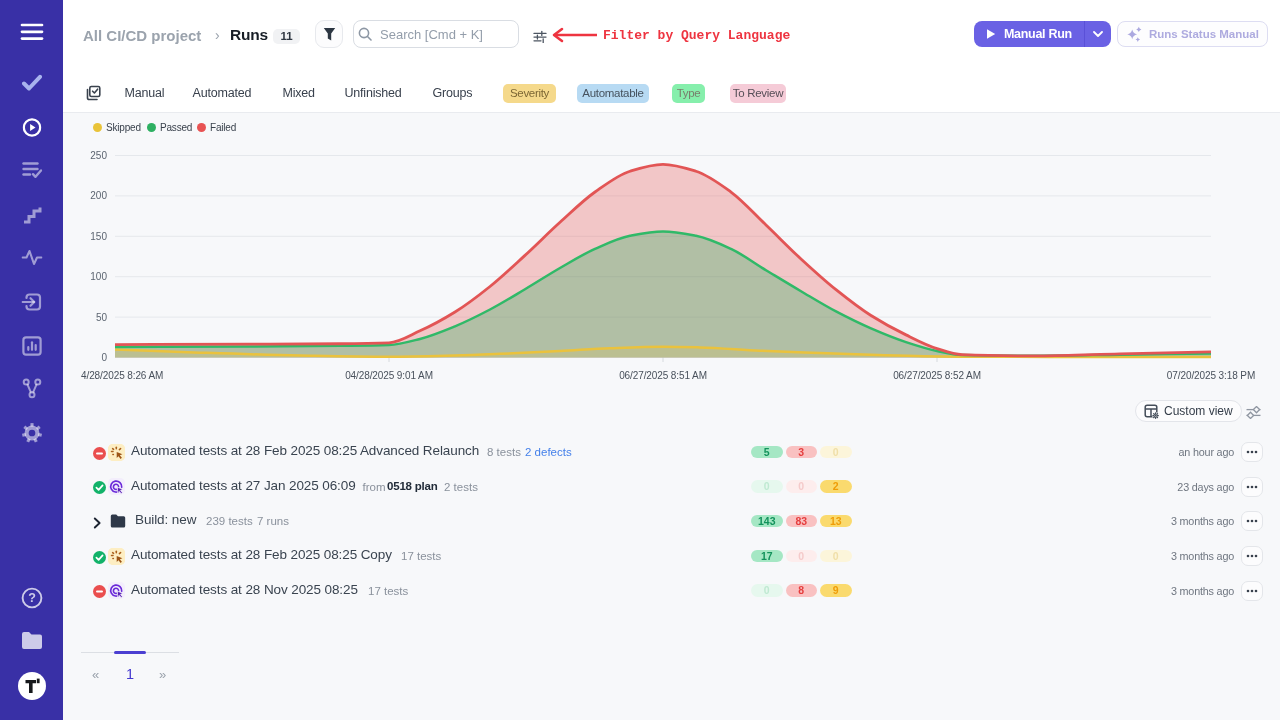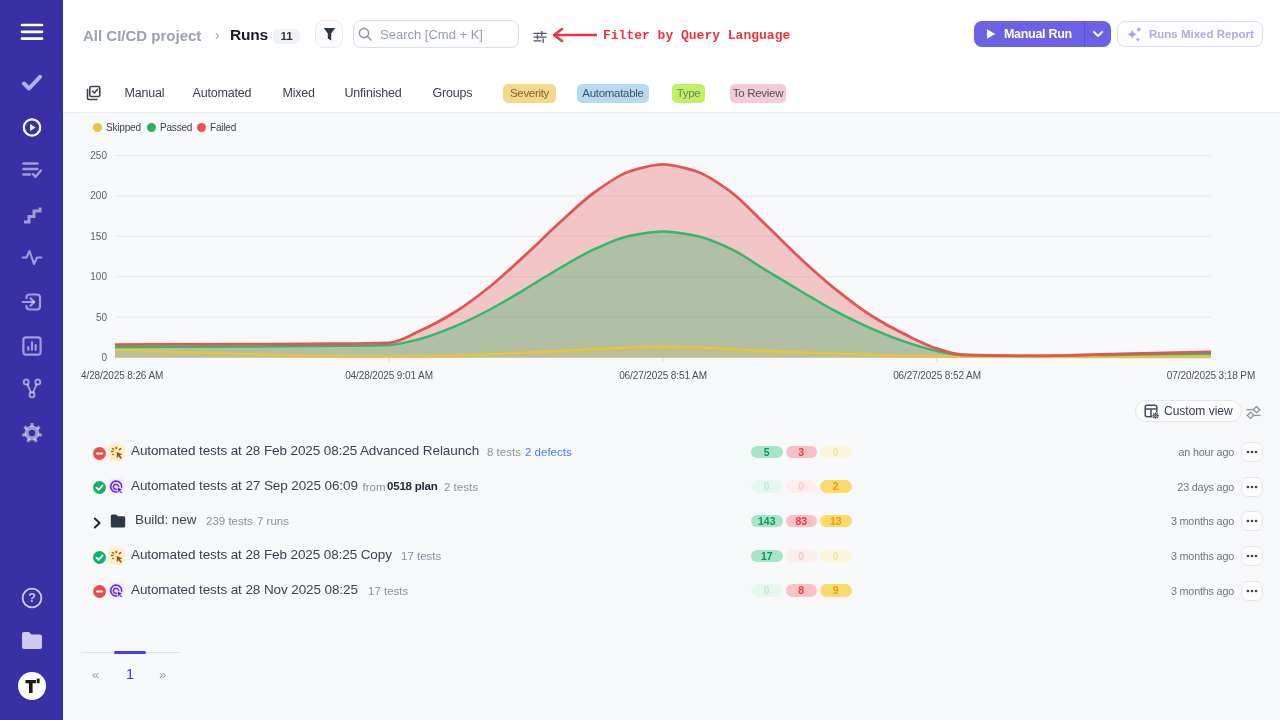--- a/index.html
+++ b/index.html
@@ -26,21 +26,21 @@
 #manual-run .main { display:flex; align-items:center; padding:0 12px; font-size:12.5px; font-weight:700; height:26px; letter-spacing:-0.3px; }
 #manual-run .split { width:27px; height:26px; border-left:1px solid #5a50d8; display:flex; align-items:center; justify-content:center; }
 #report-btn { position:absolute; left:1054px; white-space:nowrap; top:21px; height:26px; border:1px solid #ddddf2; border-radius:8px; background:#fdfdfe; color:#aeabdf; font-size:11.5px; font-weight:700; display:flex; align-items:center; padding:0 8px 0 9px; }
 #report-btn svg { margin-right:6px; }
 
 
 .tabx { position:absolute; top:86px; font-size:12.5px; color:#39414d; letter-spacing:-0.2px; }
 .pill { font-size:11.5px; font-weight:400; height:19px; line-height:19px; border-radius:5px; letter-spacing:-0.3px; text-align:center; }
 #p-sev { position:absolute; left:440px; top:84px; width:53px; background:#f5d98b; color:#7c6735; }
 #p-auto { position:absolute; left:514px; top:84px; width:72px; background:#b7daf3; color:#46525e; }
-#p-type { position:absolute; left:609px; top:84px; width:33px; background:#bef264; color:#787d6c; }
+#p-type { position:absolute; left:609px; top:84px; width:33px; background:#86efac; color:#787d6c; }
 #p-rev { position:absolute; left:667px; top:84px; width:56px; background:#f5cbd7; color:#564e57; }
 
 
 .leg { position:absolute; top:122px; display:flex; align-items:center; font-size:10px; letter-spacing:-0.2px; color:#3a424d; }
 .leg i { width:9.5px; height:9.5px; border-radius:50%; display:inline-block; margin-right:4px; }
 
 
 .row { position:absolute; left:0; width:1280px; height:26px; }
 .title { font-size:13.5px; color:#3a4450; letter-spacing:-0.1px; }
 .meta { font-size:11.5px; color:#8a919c; }
@@ -193,21 +193,21 @@
       </div>
     </div>
   <div id="report-btn">
       <svg width="16" height="17" viewBox="0 0 16 17">
         <g fill="#aca9e0">
           <path d="M5.2,3.4000000000000004 Q6.082,7.418000000000001 10.100000000000001,8.3 Q6.082,9.182 5.2,13.200000000000001 Q4.3180000000000005,9.182 0.2999999999999998,8.3 Q4.3180000000000005,7.418000000000001 5.2,3.4000000000000004 Z"></path>
           <path d="M11.8,0.7999999999999998 Q12.268,2.932 14.4,3.4 Q12.268,3.868 11.8,6.0 Q11.332,3.868 9.200000000000001,3.4 Q11.332,2.932 11.8,0.7999999999999998 Z"></path>
           <path d="M10.8,11.3 Q11.214,13.186 13.100000000000001,13.6 Q11.214,14.014 10.8,15.899999999999999 Q10.386000000000001,14.014 8.5,13.6 Q10.386000000000001,13.186 10.8,11.3 Z"></path>
         </g>
       </svg>
-      <span>Runs Mixed Report</span>
+      <span>Runs Status Manual</span>
     </div>
   <span class="abs" style="left:21px; top:84px;"><svg width="18" height="18" viewBox="0 0 18 18">
         <path d="M3.5 5.5 V14 a1.5 1.5 0 0 0 1.5 1.5 H13" stroke="#3a424e" stroke-width="1.6" fill="none" stroke-linecap="round"></path>
         <rect x="5.8" y="2.5" width="10" height="10" rx="1.6" stroke="#3a424e" stroke-width="1.6" fill="none"></rect>
         <path d="M8.6 7.2 L10.4 9 L13.6 5.2" stroke="#3a424e" stroke-width="1.6" fill="none" stroke-linecap="round" stroke-linejoin="round"></path>
       </svg></span>
     <span class="tabx" style="left:61.5px;">Manual</span>
     <span class="tabx" style="left:129.5px;">Automated</span>
     <span class="tabx" style="left:219.5px;">Mixed</span>
     <span class="tabx" style="left:281.5px;">Unfinished</span>
@@ -323,21 +323,21 @@
         <path d="M3.4 6.7 L5.6 8.9 L9.6 4.4" stroke="#fff" stroke-width="1.7" fill="none" stroke-linecap="round" stroke-linejoin="round"></path>
       </svg></span>
     <span class="ticon p abs" style="left:108px; top:4.5px;">
       <svg width="17" height="17" viewBox="0 0 17 17">
         <rect width="17" height="17" rx="6" fill="#f3eefc"></rect>
         <path d="M12.1 12.5 a5.5 5.5 0 1 1 1.6 -3.3" stroke="#6b2bd9" stroke-width="1.7" fill="none" stroke-linecap="round"></path>
         <path d="M10.6 8.9 a2.6 2.6 0 1 0 -2.2 2.5" stroke="#6b2bd9" stroke-width="1.6" fill="none" stroke-linecap="round"></path>
         <path d="M9.4 9.2 L15 11.3 L12.5 12.4 L14.4 14.8 L13.2 15.8 L11.3 13.3 L9.4 14.9 Z" fill="#5b21b6" stroke="#f7f8fa" stroke-width="0.7"></path>
       </svg>
     </span>
-    <span class="title abs" style="left:131px; top:4px;">Automated tests at 27 Sep 2025 06:09</span>
+    <span class="title abs" style="left:131px; top:4px;">Automated tests at 27 Jan 2025 06:09</span>
     <span class="meta abs" style="left:362.5px; top:7px;">from</span>
     <span class="abs" style="left:387px; top:6px; font-size:11.5px; font-weight:700; letter-spacing:-0.2px; color:#222c39;">0518 plan</span>
     <span class="meta abs" style="left:444px; top:7px;">2 tests</span>
     <span class="badges" style="top:6.5px;">
       <span class="bdg bg-off">0</span>
       <span class="bdg br-off">0</span>
       <span class="bdg by-on">2</span>
     </span>
     <span class="when" style="top:7px;">23 days ago</span>
     <span class="dots" style="top:3px;">

